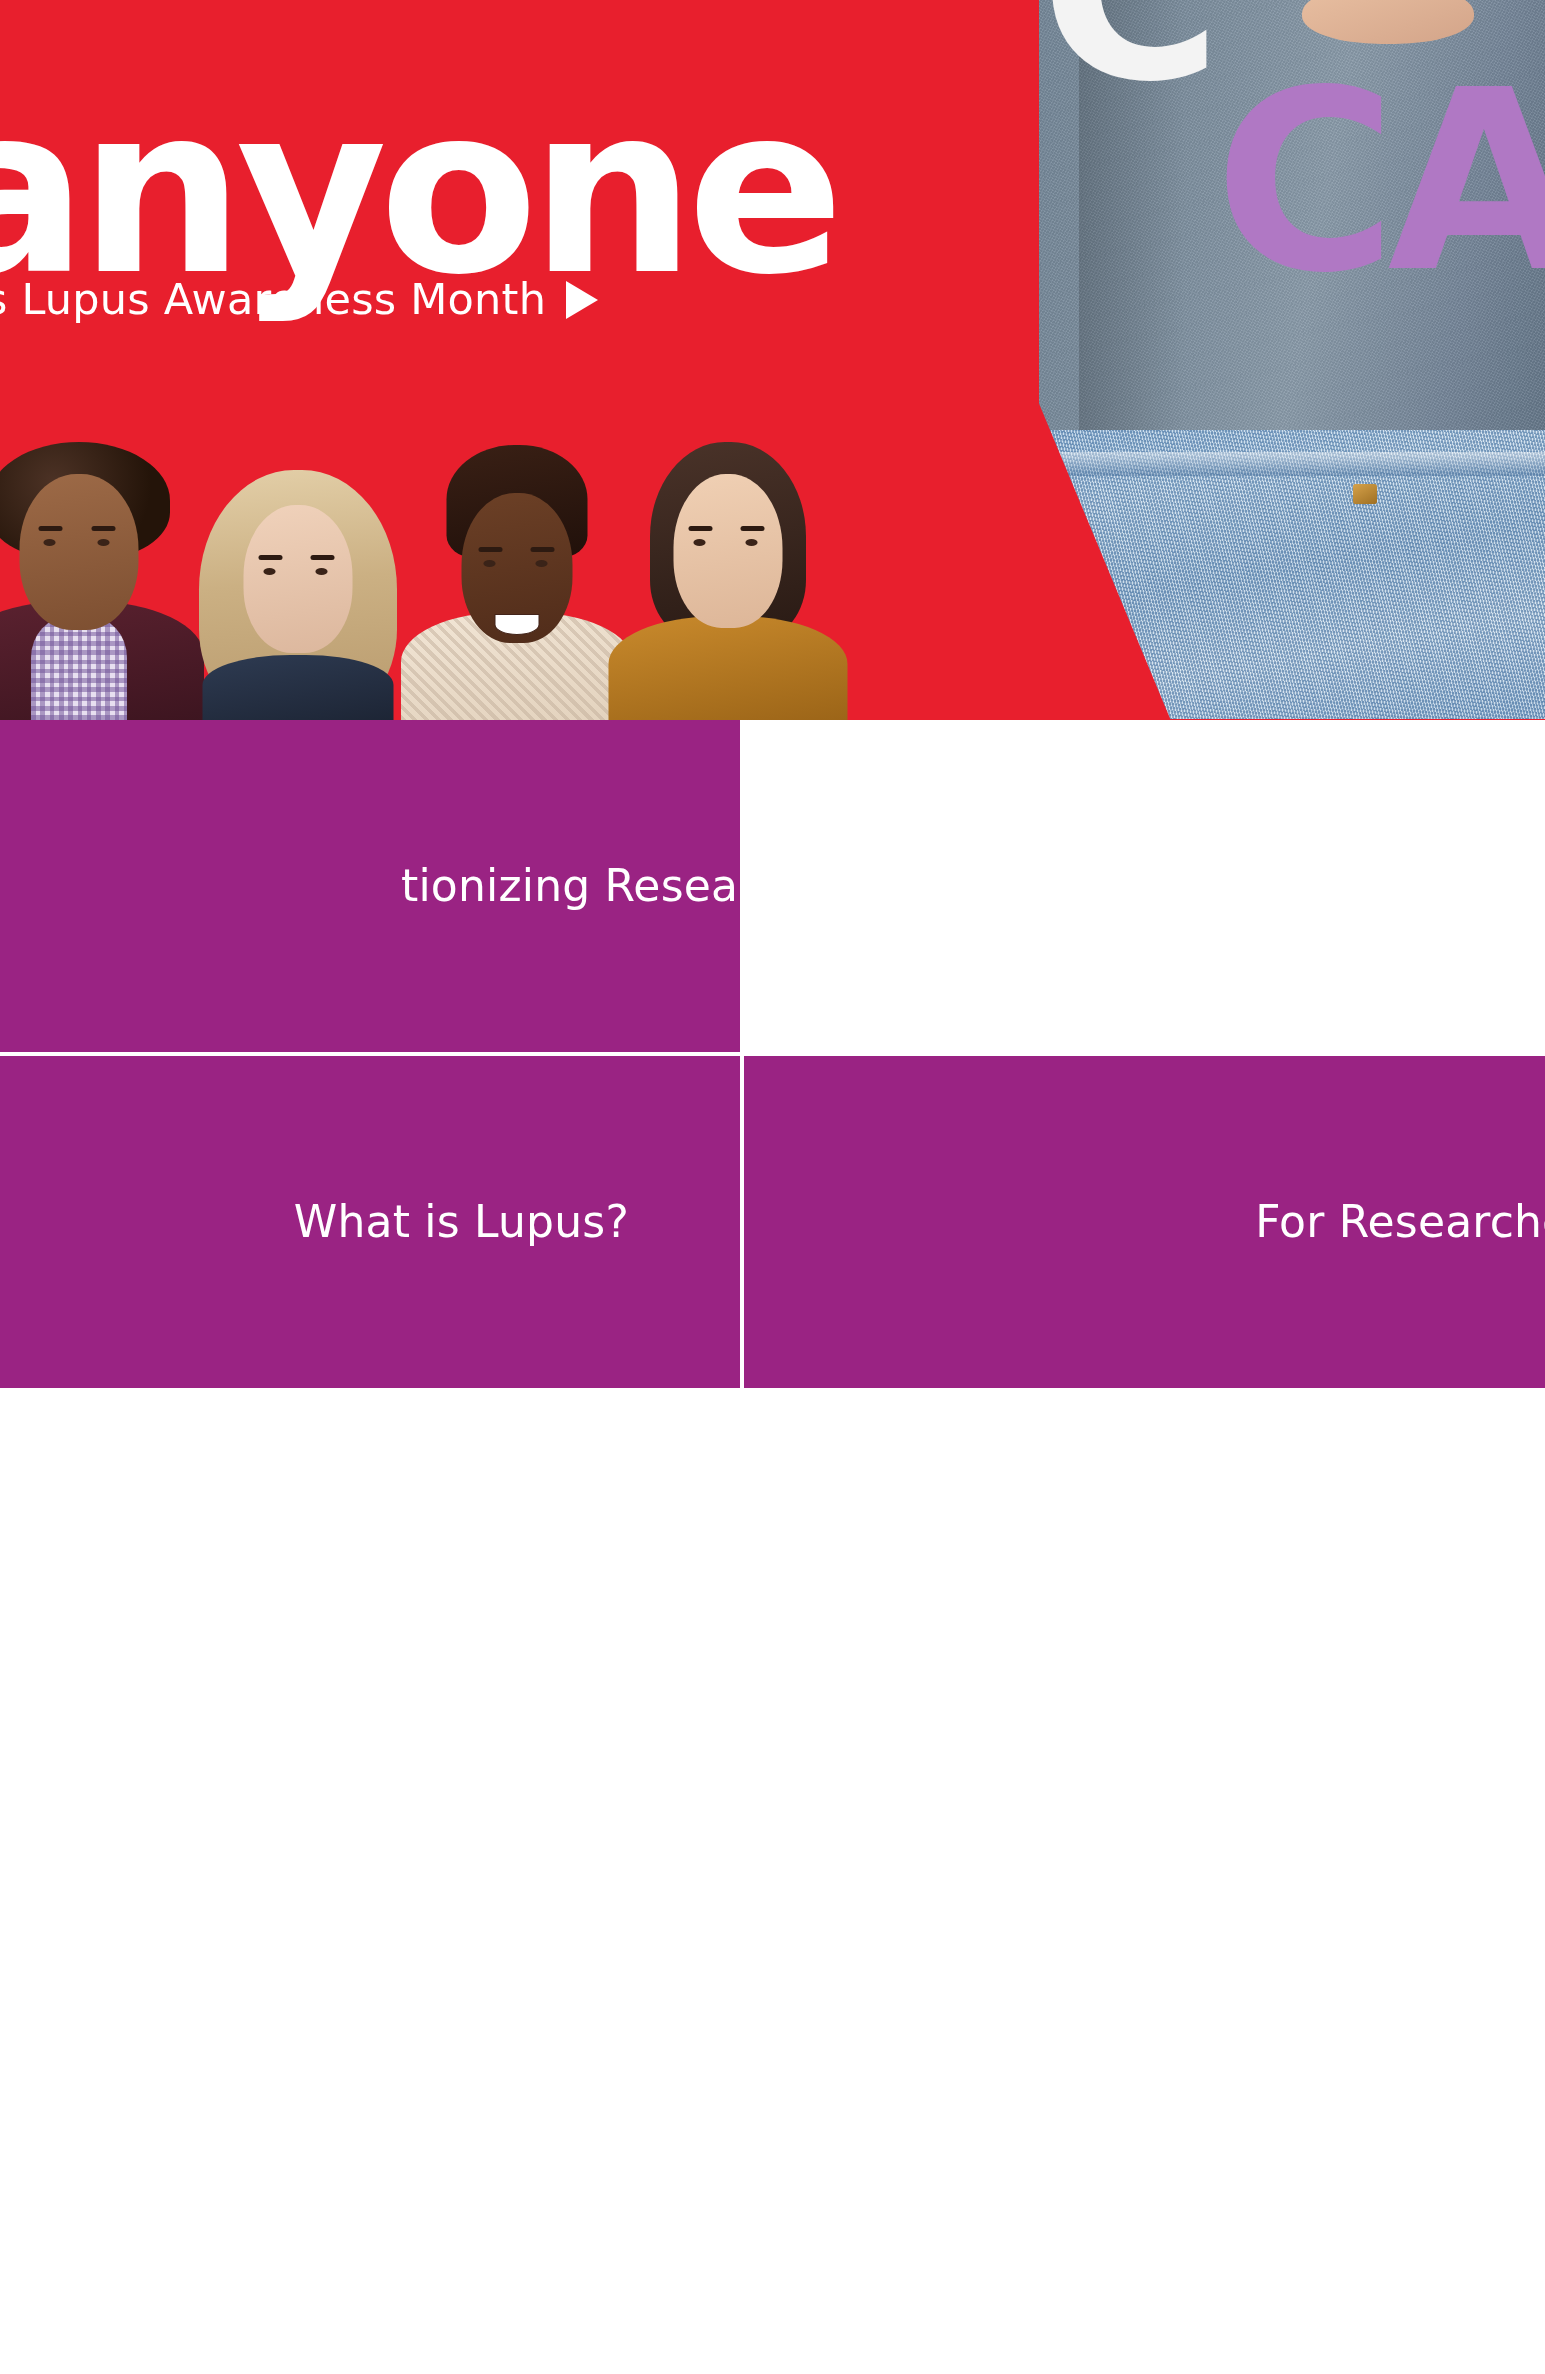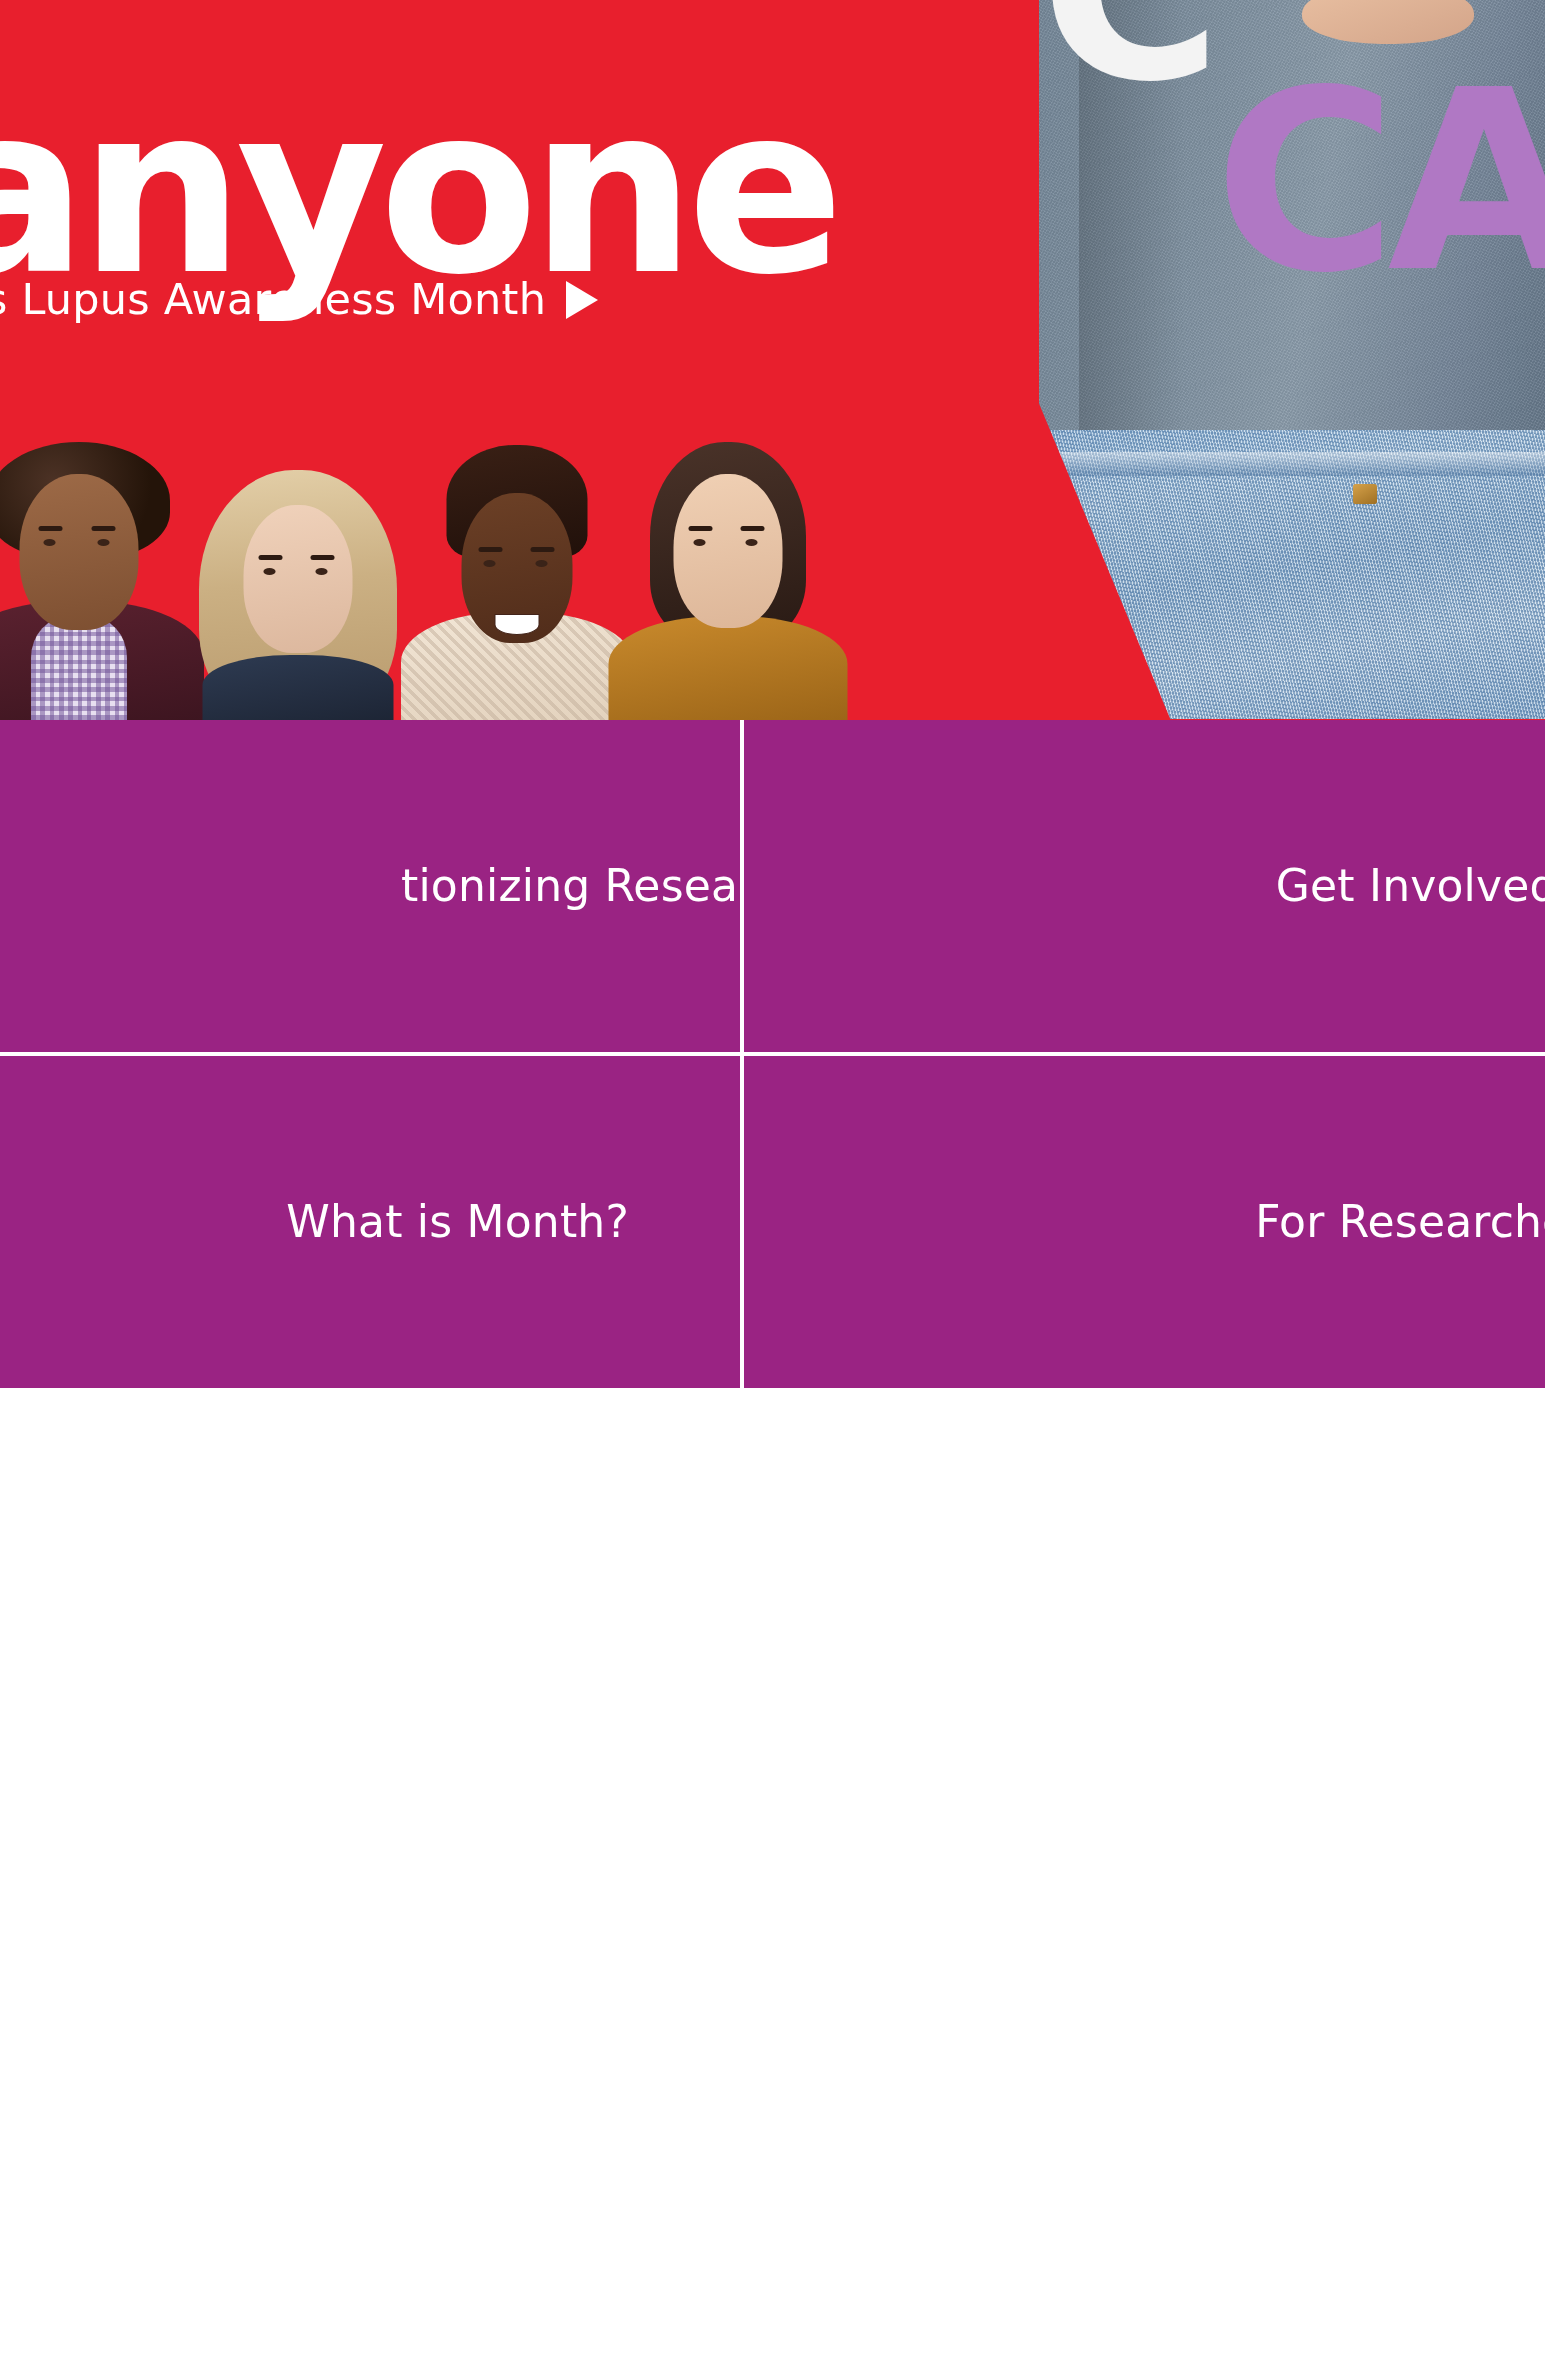--- a/index.html
+++ b/index.html
@@ -390,28 +390,25 @@
 </section>
 
 <nav class="tiles">
 
   <div class="tile tile-a">
     <span class="tile-label">tionizing Research</span>
   </div>
 
   <div class="grid-v"></div>
 
-  <div class="tile tile-b">
-    <span class="tile-label">Get Involved</span>
-  </div>
 
   <div class="grid-h"></div>
 
   <div class="tile tile-c">
-    <span class="tile-label">What is Month?</span>
+    <span class="tile-label">What is Lupus?</span>
   </div>
 
   <div class="tile tile-d">
     <span class="tile-label">For Researcher</span>
   </div>
 
 </nav>
 
 <div class="page-rest"></div>
 

